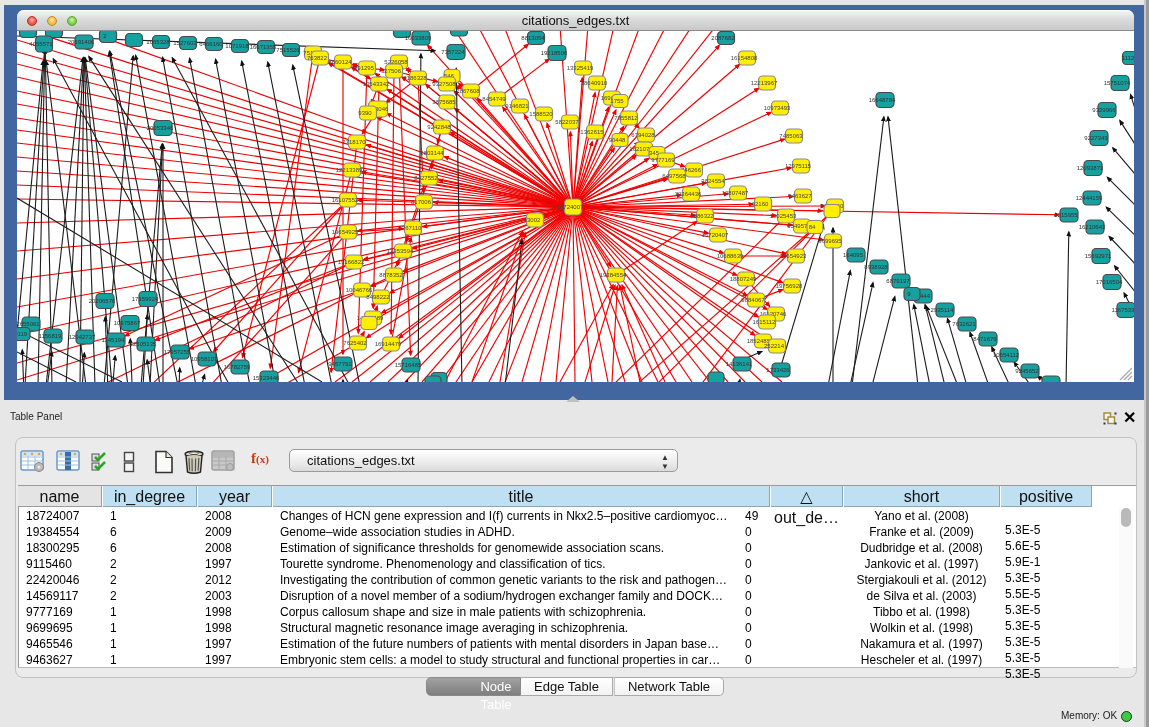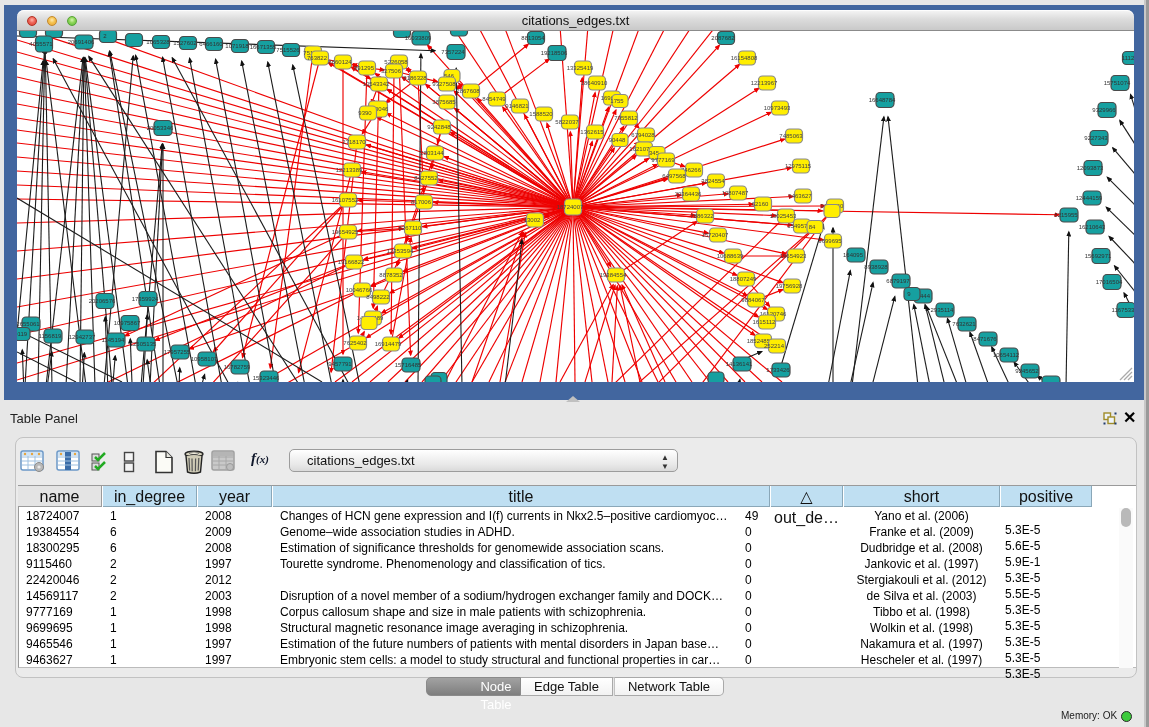--- a/index.html
+++ b/index.html
@@ -9,21 +9,21 @@
   background:linear-gradient(#f6f6f6,#dcdcdc 45%,#c9c9c9); border-radius:7px 7px 0 0;
   border-bottom:1px solid #8b8b8b; box-shadow:inset 0 1px 0 #fdfdfd; }
 .titlebar .tl { position:absolute; top:5.5px; width:10px; height:10px; border-radius:50%; }
 .tl.r { left:10px;  background:radial-gradient(circle at 4px 3px,#ffb3aa,#ee6558 45%,#d93d2e); border:1px solid #b33124; }
 .tl.y { left:30px; background:radial-gradient(circle at 4px 3px,#ffe9b0,#f5c24e 45%,#e8a33b); border:1px solid #c4892b; }
 .tl.g { left:50px; background:radial-gradient(circle at 4px 3px,#d2f5b0,#8ed556 45%,#57ba3e); border:1px solid #56a335; }
 .title { position:absolute; width:100%; text-align:center; top:3px; font-size:13px; color:#111; }
 .canvas { position:absolute; left:13px; top:26px; width:1117px; height:351px; background:#fff; overflow:hidden; }
 .rstrip { position:absolute; left:1146px; top:0; width:3px; height:727px; background:#9a9a9a; }
 .rstrip2 { position:absolute; left:1144px; top:0; width:2px; height:727px; background:#c8c8c8; }
-.tp-label { position:absolute; left:10px; top:411px; font-size:13px; color:#222; }
+.tp-label { position:absolute; left:10px; top:411px; font-size:10px; color:#222; }
 .flicon { position:absolute; left:1103px; top:412px; width:14px; height:13px; }
 .xicon { position:absolute; left:1123px; top:408px; font-size:16px; font-weight:bold; color:#000; }
 .panel { position:absolute; left:15px; top:437px; width:1122px; height:241px;
   background:#ebebeb; border:1px solid #c2c2c2; border-radius:8px; }
 .toolbar { position:absolute; left:15px; top:444px; height:36px; }
 .ticon { position:absolute; top:6px; }
 .combo { position:absolute; left:289px; top:449px; width:389px; height:23px;
   background:linear-gradient(#ffffff,#e8e8e8 70%,#dadada); border:1px solid #9c9c9c; border-radius:5px;
   font-size:13px; color:#111; line-height:21px; padding-left:17px; }
 .combo .arr { position:absolute; right:8px; top:3px; font-size:8px; color:#333; line-height:9px; }
@@ -670,38 +670,38 @@
     <path d="M4 6 L5.5 22 Q12 24.5 18.5 22 L20 6" fill="#cfcbb6" stroke="#222" stroke-width="1.4"></path>
     <path d="M7 8 L7.6 20.5 M10 8.5 L10.2 21.3 M13.6 8.5 L13.4 21.3 M16.8 8 L16.2 20.5" stroke="#555" stroke-width="1.2"></path>
     <ellipse cx="12" cy="3.2" rx="4.5" ry="1.4" fill="#efecdc" stroke="#444"></ellipse>
   </svg>
   <svg class="ticon" style="left:196px" width="26" height="23" viewBox="0 0 26 23">
     <rect x="1" y="1" width="22" height="19" rx="2" fill="#c9c9c9" stroke="#a0a0a0" stroke-width="1.5"></rect>
     <rect x="2" y="2" width="20" height="4" fill="#b5b5b5"></rect>
     <path d="M2 7h20M2 11h20M2 15h20M8 6v13M15 6v13" stroke="#a8a8a8" stroke-width="1"></path>
     <circle cx="19" cy="17" r="3.5" fill="#bdbdbd" stroke="#9a9a9a"></circle>
   </svg>
-  <div class="ticon" style="left:236px;top:6px;font-family:'Liberation Serif',serif;font-style:italic;font-weight:bold;font-size:15px;color:#0f172a">f<span style="font-size:11px">(x)</span></div>
+  <div class="ticon" style="left:236px;top:6px;font-family:'Liberation Serif',serif;font-weight:bold;font-size:15px;color:#c2410c">f<span style="font-size:11px">(x)</span></div>
 </div>
 <div class="combo">citations_edges.txt<span class="arr">▲<br>▼</span></div>
 <div class="tbl"></div>
 <div class="th" style="left:18px;width:84px;background:#e4e4e4;border-right:1px solid #9a9a9a;border-bottom:1px solid #9a9a9a">name</div>
 <div class="th" style="left:103px;width:94px">in_degree</div>
 <div class="th" style="left:198px;width:74px">year</div>
 <div class="th" style="left:273px;width:497px">title</div>
 <div class="th" style="left:771px;width:72px">△ out_de…</div>
 <div class="th" style="left:844px;width:156px">short</div>
 <div class="th" style="left:1001px;width:91px">positive</div>
 <div class="trow" style="top:508px">
     <span class="c0">18724007</span>
     <span class="c1">1</span>
     <span class="c2">2008</span>
     <span class="c3">Changes of HCN gene expression and I(f) currents in Nkx2.5–positive cardiomyoc…</span>
     <span class="c4">49</span>
-    <span class="c5">Yano et al. (2006)</span>
+    <span class="c5">Yano et al. (2008)</span>
     <span class="c6">5.3E-5</span>
   </div>
 <div class="trow" style="top:524px">
     <span class="c0">19384554</span>
     <span class="c1">6</span>
     <span class="c2">2009</span>
     <span class="c3">Genome–wide association studies in ADHD.</span>
     <span class="c4">0</span>
     <span class="c5">Franke et al. (2009)</span>
     <span class="c6">5.6E-5</span>
@@ -721,20 +721,21 @@
     <span class="c2">1997</span>
     <span class="c3">Tourette syndrome. Phenomenology and classification of tics.</span>
     <span class="c4">0</span>
     <span class="c5">Jankovic et al. (1997)</span>
     <span class="c6">5.3E-5</span>
   </div>
 <div class="trow" style="top:572px">
     <span class="c0">22420046</span>
     <span class="c1">2</span>
     <span class="c2">2012</span>
+    <span class="c3">Investigating the contribution of common genetic variants to the risk and pathogen…</span>
     <span class="c4">0</span>
     <span class="c5">Stergiakouli et al. (2012)</span>
     <span class="c6">5.5E-5</span>
   </div>
 <div class="trow" style="top:588px">
     <span class="c0">14569117</span>
     <span class="c1">2</span>
     <span class="c2">2003</span>
     <span class="c3">Disruption of a novel member of a sodium/hydrogen exchanger family and DOCK…</span>
     <span class="c4">0</span>

